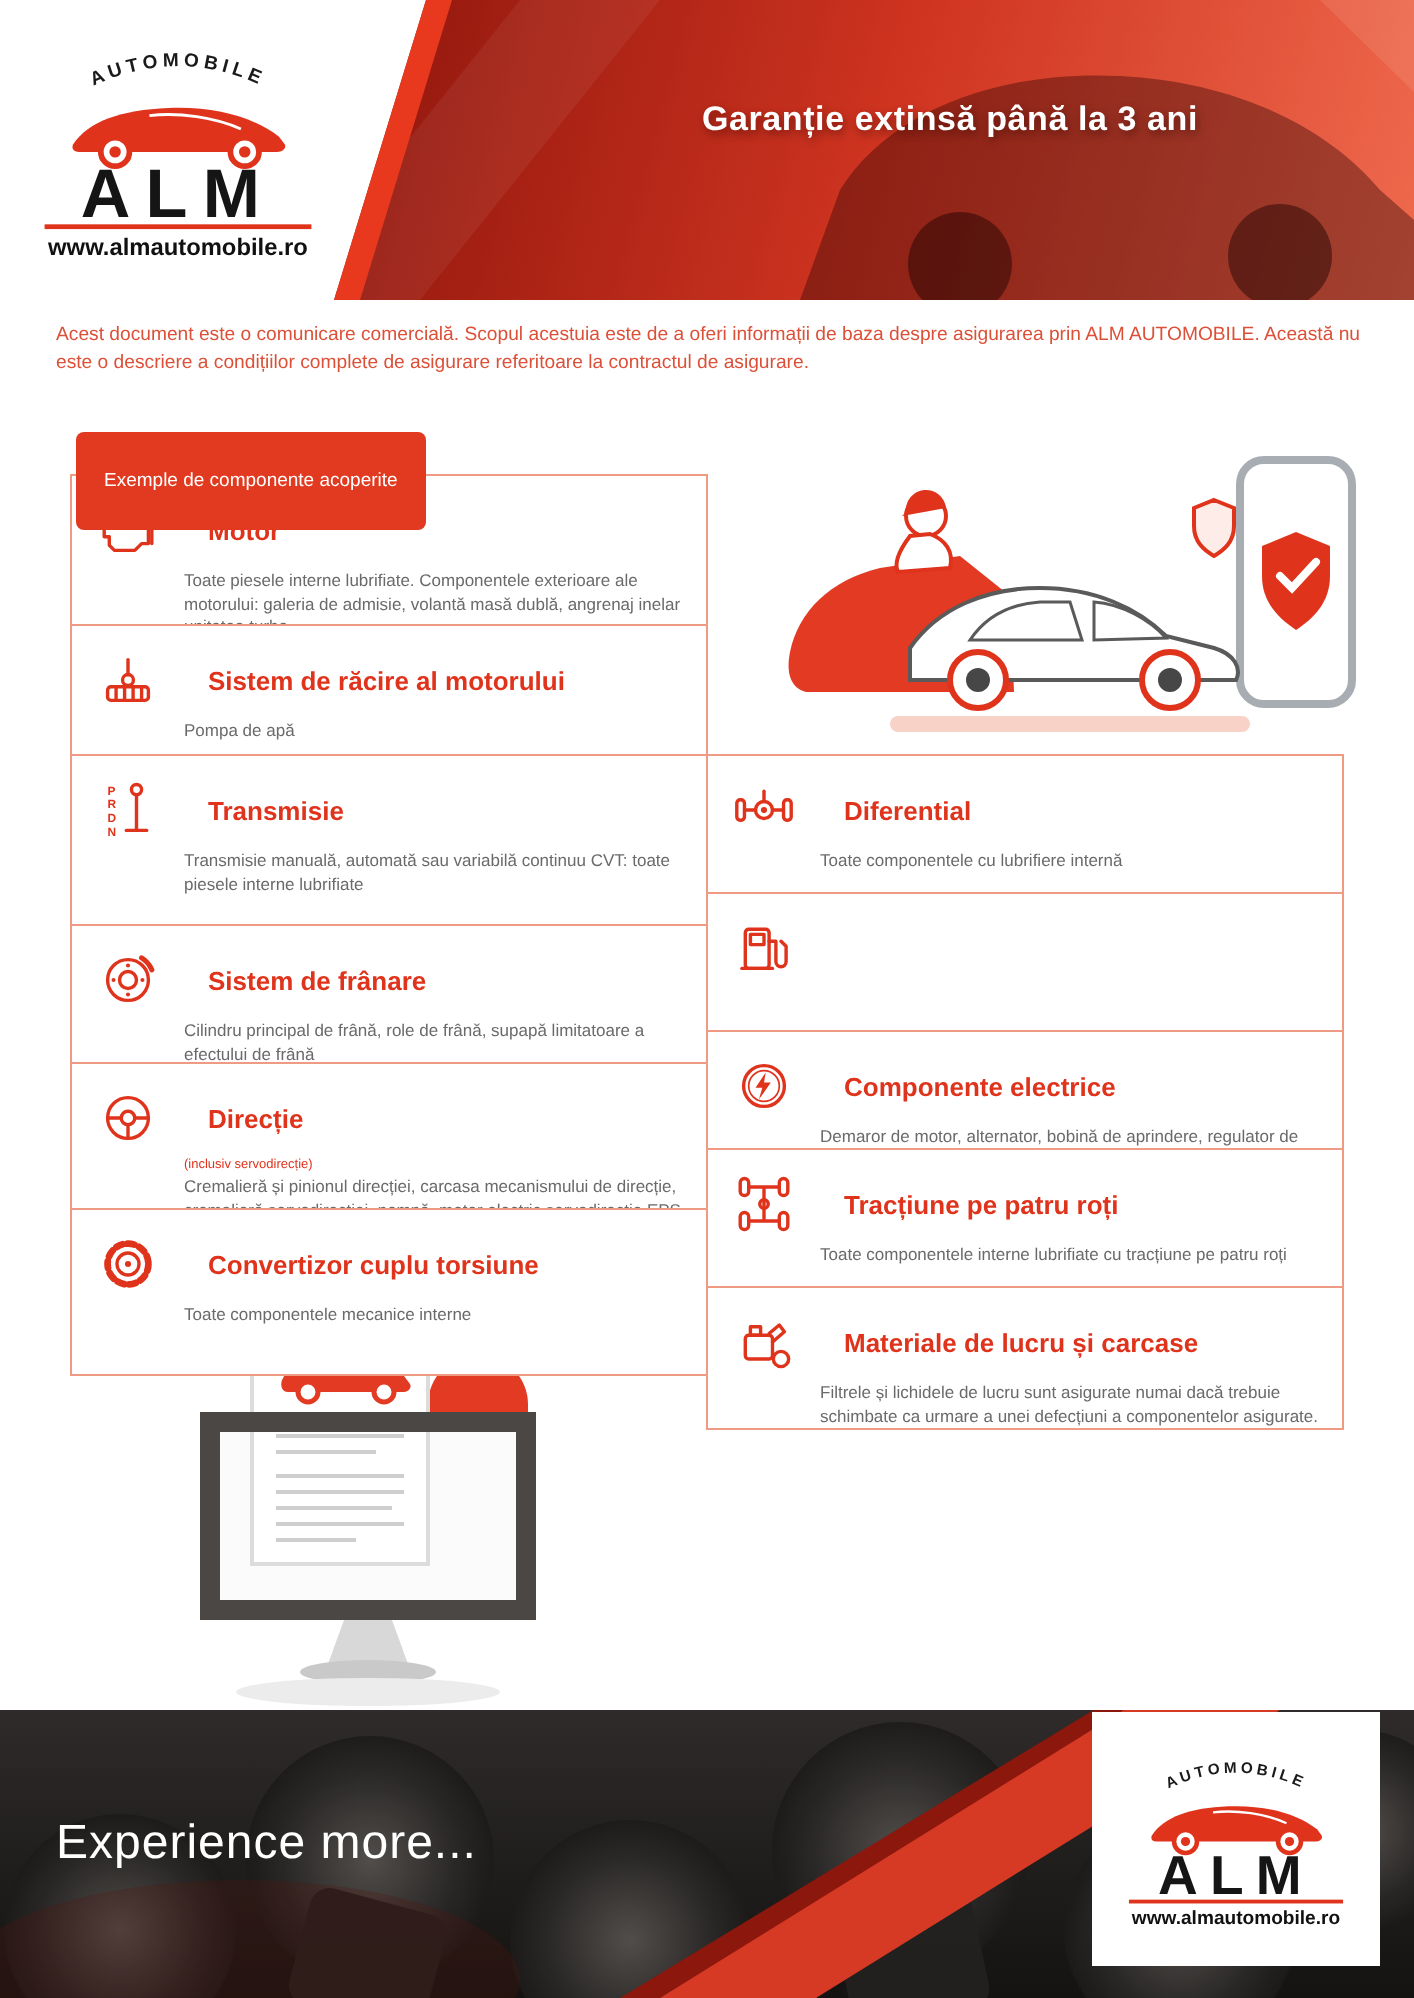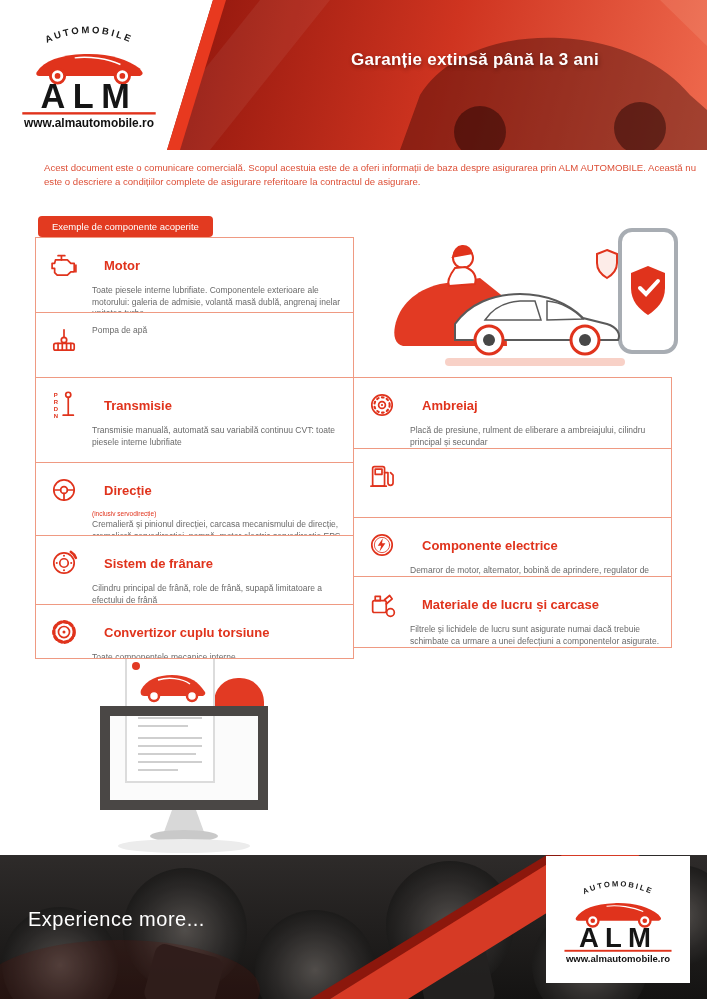--- a/index.html
+++ b/index.html
@@ -11,44 +11,44 @@
   .header{position:absolute;left:0;top:0;width:707px;height:150px;
           background:linear-gradient(105deg,#5f0c08 0%,#9a1b10 30%,#cf3420 62%,#ef6a4e 100%);}
   .header-art{position:absolute;left:0;top:0;width:707px;height:150px;}
   .header-title{position:absolute;left:268px;top:50px;width:414px;text-align:center;
                 color:#fff;font-size:17px;font-weight:bold;letter-spacing:.3px;
                 text-shadow:1px 2px 4px rgba(40,0,0,.45);z-index:3;}
   .logo-svg{position:absolute;left:8px;top:13px;z-index:4;}
 
   
   .intro{position:absolute;left:28px;top:161px;width:658px;color:#dd5038;
-         font-size:9.6px;line-height:1.5;margin-left:16px;}
+         font-size:9.6px;line-height:1.5;}
   .badge{position:absolute;left:38px;top:216px;background:#e23a20;color:#fff;
-         font-size:9.5px;padding:5px 14px;border-radius:4px;z-index:2;}
+         font-size:9.5px;padding:19px 14px;border-radius:4px;z-index:2;}
 
   
   .col{position:absolute;display:flex;flex-direction:column;z-index:1;}
   .col-left{left:35px;top:237px;width:319px;}
   .col-right{left:353px;top:377px;width:319px;}
   .cbox{box-sizing:border-box;border:1px solid #ef9a82;margin-top:-1px;background:#fff;display:flex;}
   .cbox:first-child{margin-top:0;}
   .cicon-wrap{width:56px;display:flex;justify-content:center;align-items:flex-start;padding-top:10px;flex:none;}
   .cicon{width:34px;height:34px;}
   .cbody{flex:1;padding:8px 10px 4px 0;overflow:hidden;}
   .ctitle{margin:12px;color:#e0331c;font-size:13px;font-weight:bold;}
   .csub{margin:0;color:#e0331c;font-size:6.5px;}
   .cdesc{margin:4px 0 0;color:#6a6a6a;font-size:8.5px;line-height:1.38;}
 
   .illu-right{position:absolute;left:385px;top:228px;z-index:0;}
   .illu-monitor{position:absolute;left:86px;top:650px;z-index:0;}
 
   
   .footer{position:absolute;left:0;top:855px;width:707px;height:144px;background:#181716;}
   .footer-art{position:absolute;left:0;top:0;width:707px;height:144px;}
-  .tagline{position:absolute;left:28px;top:908px;color:#fff;font-size:20px;
+  .tagline{position:absolute;left:28px;top:908px;color:#fff;font-size:24px;
            letter-spacing:.5px;z-index:3;}
   .logo-box{position:absolute;left:546px;top:856px;width:144px;height:127px;background:#fff;
             display:flex;align-items:center;justify-content:center;z-index:3;}
 </style>
 </head>
 <body>
 
 <div class="page">
 
   <div class="header">
@@ -125,20 +125,21 @@
     <div class="cbox" style="height:66px">
       <div class="cicon-wrap">
         <svg class="cicon" viewBox="0 0 40 40" fill="none" stroke="#e0331c" stroke-width="2" stroke-linecap="round" stroke-linejoin="round">
           <rect x="8" y="24" width="24" height="8" rx="2"></rect>
           <path d="M13 24 v8 M18 24 v8 M23 24 v8 M28 24 v8"></path>
           <path d="M20 8 v9"></path>
           <circle cx="20" cy="20" r="3.2"></circle>
         </svg>
       </div>
       <div class="cbody">
+        <h3 class="ctitle">Sistem de răcire al motorului</h3>
         <p class="cdesc">Pompa de apă</p>
       </div>
     </div>
 
     <div class="cbox" style="height:86px">
       <div class="cicon-wrap">
         <svg class="cicon" viewBox="0 0 40 40" fill="none" stroke="#e0331c" stroke-width="2" stroke-linecap="round" stroke-linejoin="round">
           <circle cx="25" cy="8" r="3"></circle>
           <path d="M25 11 v21"></path>
           <path d="M19 32 h12"></path>
@@ -149,87 +150,89 @@
             <text x="8" y="35">N</text>
           </g>
         </svg>
       </div>
       <div class="cbody">
         <h3 class="ctitle">Transmisie</h3>
         <p class="cdesc">Transmisie manuală, automată sau variabilă continuu CVT: toate piesele interne lubrifiate</p>
       </div>
     </div>
 
-    <div class="cbox" style="height:74px">
-      <div class="cicon-wrap">
-        <svg class="cicon" viewBox="0 0 40 40" fill="none" stroke="#e0331c" stroke-width="2" stroke-linecap="round" stroke-linejoin="round">
-          <circle cx="20" cy="20" r="12"></circle>
-          <circle cx="20" cy="20" r="4"></circle>
-          <path d="M8 20 h8 M24 20 h8 M20 24 v8"></path>
-        </svg>
-      </div>
-      <div class="cbody">
-        <h3 class="ctitle">Direcție</h3>
-        <p class="csub">(inclusiv servodirecție)</p>
-        <p class="cdesc" style="margin-top:2px">Cremalieră și pinionul direcției, carcasa mecanismului de direcție, cremalieră servodirecției, pompă, motor electric servodirecție EPS, cutie de pârghii auxiliare, rezervor servodirecție</p>
-      </div>
-    </div>
-
     <div class="cbox" style="height:70px">
       <div class="cicon-wrap">
         <svg class="cicon" viewBox="0 0 40 40" fill="none" stroke="#e0331c" stroke-width="2" stroke-linecap="round" stroke-linejoin="round">
           <circle cx="20" cy="20" r="12"></circle>
           <circle cx="20" cy="20" r="5"></circle>
           <g fill="#e0331c" stroke="none">
             <circle cx="20" cy="11.5" r="1.2"></circle>
               <circle cx="28.5" cy="20" r="1.2"></circle>
             <circle cx="20" cy="28.5" r="1.2"></circle>
               <circle cx="11.5" cy="20" r="1.2"></circle>
           </g>
           <path d="M28 7 a15 15 0 0 1 6 7" stroke-width="3"></path>
         </svg>
       </div>
       <div class="cbody">
         <h3 class="ctitle">Sistem de frânare</h3>
         <p class="cdesc">Cilindru principal de frână, role de frână, supapă limitatoare a efectului de frână</p>
       </div>
     </div>
 
-    <div class="cbox" style="height:55px">
+    <div class="cbox" style="height:74px">
+      <div class="cicon-wrap">
+        <svg class="cicon" viewBox="0 0 40 40" fill="none" stroke="#e0331c" stroke-width="2" stroke-linecap="round" stroke-linejoin="round">
+          <circle cx="20" cy="20" r="12"></circle>
+          <circle cx="20" cy="20" r="4"></circle>
+          <path d="M8 20 h8 M24 20 h8 M20 24 v8"></path>
+        </svg>
+      </div>
+      <div class="cbody">
+        <h3 class="ctitle">Direcție</h3>
+        <p class="csub">(inclusiv servodirecție)</p>
+        <p class="cdesc" style="margin-top:2px">Cremalieră și pinionul direcției, carcasa mecanismului de direcție, cremalieră servodirecției, pompă, motor electric servodirecție EPS, cutie de pârghii auxiliare, rezervor servodirecție</p>
+      </div>
+    </div>
+
+    <div class="cbox" style="height:84px">
       <div class="cicon-wrap">
         <svg class="cicon" viewBox="0 0 40 40" fill="none" stroke="#e0331c" stroke-linecap="round" stroke-linejoin="round">
           <circle cx="20" cy="20" r="12" stroke-width="4" stroke-dasharray="4 3"></circle>
           <circle cx="20" cy="20" r="6.5" stroke-width="2"></circle>
           <circle cx="20" cy="20" r="1.8" fill="#e0331c" stroke="none"></circle>
         </svg>
       </div>
       <div class="cbody">
         <h3 class="ctitle">Convertizor cuplu torsiune</h3>
         <p class="cdesc">Toate componentele mecanice interne</p>
       </div>
     </div>
   </div>
 
   <div class="col col-right">
 
-
-    <div class="cbox" style="height:72px">
-      <div class="cicon-wrap">
-        <svg class="cicon" viewBox="0 0 40 40" fill="none" stroke="#e0331c" stroke-width="2" stroke-linecap="round" stroke-linejoin="round">
-          <circle cx="20" cy="20" r="12"></circle>
-          <circle cx="20" cy="20" r="9" stroke-dasharray="2 4" stroke-width="2.5"></circle>
-          <circle cx="20" cy="20" r="4"></circle>
-          <circle cx="20" cy="20" r="1.3" fill="#e0331c" stroke="none"></circle>
-        </svg>
-      </div>
-      <div class="cbody">
-        <h3 class="ctitle">Ambreiaj</h3>
-        <p class="cdesc">Placă de presiune, rulment de eliberare a ambreiajului, cilindru principal și secundar</p>
-      </div>
-    </div>
+    <div class="cbox" style="height:70px">
+      <div class="cicon-wrap">
+        <svg class="cicon" viewBox="0 0 40 40" fill="none" stroke="#e0331c" stroke-width="2" stroke-linecap="round" stroke-linejoin="round">
+          <path d="M9 20 h6 M25 20 h6"></path>
+          <circle cx="20" cy="20" r="5"></circle>
+          <circle cx="20" cy="20" r="1.8" fill="#e0331c" stroke="none"></circle>
+          <rect x="4" y="14" width="4.5" height="12" rx="2"></rect>
+          <rect x="31.5" y="14" width="4.5" height="12" rx="2"></rect>
+          <path d="M20 15 v-6"></path>
+        </svg>
+      </div>
+      <div class="cbody">
+        <h3 class="ctitle">Diferential</h3>
+        <p class="cdesc">Toate componentele cu lubrifiere internă</p>
+      </div>
+    </div>
+
 
     <div class="cbox" style="height:70px">
       <div class="cicon-wrap">
         <svg class="cicon" viewBox="0 0 40 40" fill="none" stroke="#e0331c" stroke-width="2" stroke-linecap="round" stroke-linejoin="round">
           <rect x="9" y="9" width="14" height="23" rx="2"></rect>
           <rect x="12" y="12" width="8" height="6"></rect>
           <path d="M23 16 h4 v12 a3 3 0 0 0 6 0 v-9 l-3 -3"></path>
           <path d="M7 32 h18"></path>
         </svg>
       </div>
@@ -242,20 +245,36 @@
           <circle cx="20" cy="20" r="9" stroke-width="1"></circle>
           <path d="M21 12 l-6 9 h4 l-2 7 7 -10 h-4 z" fill="#e0331c" stroke="none"></path>
         </svg>
       </div>
       <div class="cbody">
         <h3 class="ctitle">Componente electrice</h3>
         <p class="cdesc">Demaror de motor, alternator, bobină de aprindere, regulator de tensiune a bobinei, releu întrerupător de semnalizare, motoare ștergătoare și spălător</p>
       </div>
     </div>
 
+    <div class="cbox" style="height:70px">
+      <div class="cicon-wrap">
+        <svg class="cicon" viewBox="0 0 40 40" fill="none" stroke="#e0331c" stroke-width="2" stroke-linecap="round" stroke-linejoin="round">
+          <rect x="6" y="5" width="5" height="10" rx="2.5"></rect>
+          <rect x="29" y="5" width="5" height="10" rx="2.5"></rect>
+          <rect x="6" y="25" width="5" height="10" rx="2.5"></rect>
+          <rect x="29" y="25" width="5" height="10" rx="2.5"></rect>
+          <path d="M11 10 h18 M11 30 h18 M20 10 v20"></path>
+          <circle cx="20" cy="20" r="2.5"></circle>
+        </svg>
+      </div>
+      <div class="cbody">
+        <h3 class="ctitle">Tracțiune pe patru roți</h3>
+        <p class="cdesc">Toate componentele interne lubrifiate cu tracțiune pe patru roți</p>
+      </div>
+    </div>
 
     <div class="cbox" style="height:72px">
       <div class="cicon-wrap">
         <svg class="cicon" viewBox="0 0 40 40" fill="none" stroke="#e0331c" stroke-width="2" stroke-linecap="round" stroke-linejoin="round">
           <rect x="9" y="16" width="16" height="14" rx="2"></rect>
           <rect x="12" y="11" width="6" height="5"></rect>
           <path d="M25 20 l7 -6 -3 -4 -6 5"></path>
           <circle cx="30" cy="30" r="4.5"></circle>
         </svg>
       </div>

